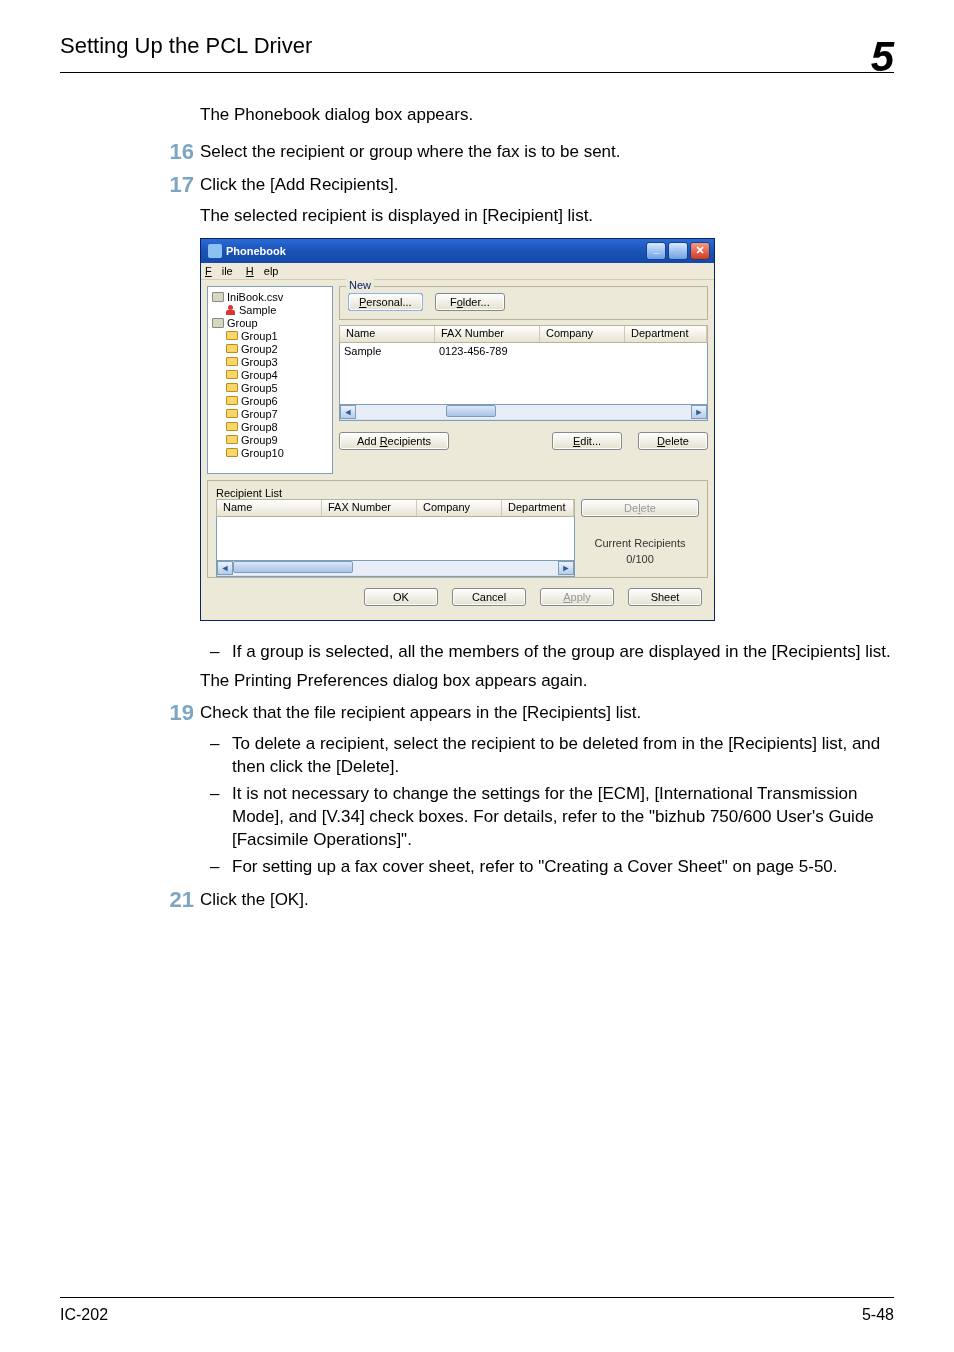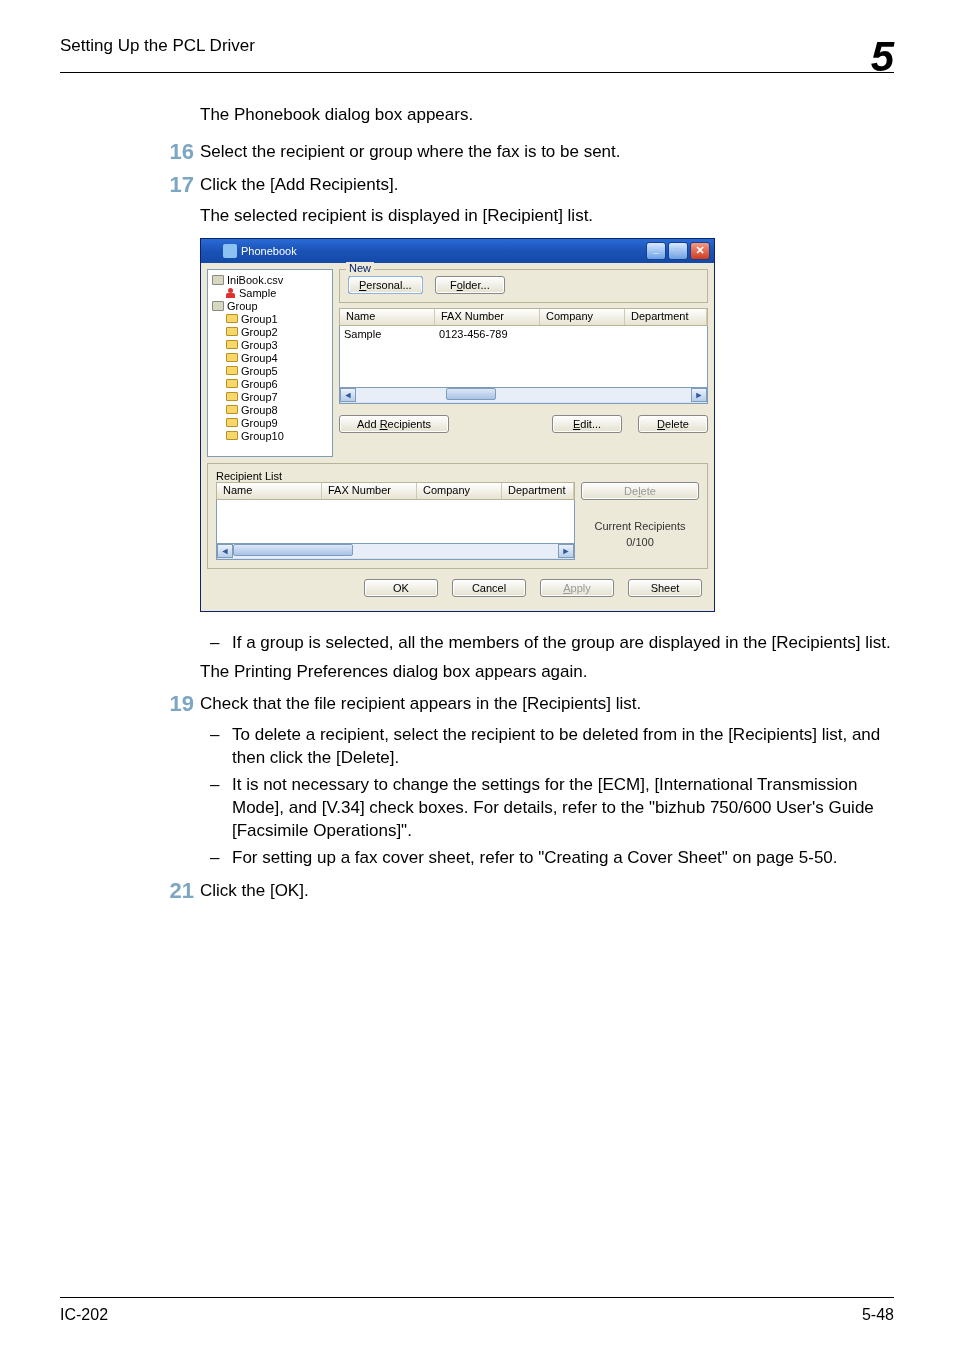--- a/index.html
+++ b/index.html
@@ -15,21 +15,21 @@
   .page-header {
     display: flex;
     justify-content: space-between;
     align-items: center;
     border-bottom: 1px solid #000;
     padding-bottom: 0px;
     margin-bottom: 30px;
     position: relative;
   }
   .page-header .left {
-    font-size: 17px;
+    font-size: 22px;
     padding-bottom:10px;
   }
   .page-header .chapnum {
     font-size: 42px;
     font-weight: bold;
     font-style: italic;
     font-family: "Arial Black", Arial, sans-serif;
     line-height: 1;
     position: relative;
     top: 6px;
@@ -98,22 +98,22 @@
     font-family: Tahoma, Arial, sans-serif;
     font-size: 11px;
     margin-left: 0px;
   }
   .titlebar {
     height: 24px;
     background: linear-gradient(to bottom,#2a6bd7 0%, #1b52b6 50%, #134aa8 100%);
     color: #fff;
     display: flex;
     align-items: center;
-    padding: 0 4px 0 22px;
-    font-weight: normal;
+    padding: 0 4px 0 7px;
+    font-weight: bold;
   }
   .titlebar .titleicon {
     width: 14px; height:14px; margin-right:4px;
     background: #8cc2f2;
     border-radius: 2px;
     position: relative;
   }
   .titlebar .spacer { flex:1; }
   .tbbtn {
     width: 20px; height: 18px;
@@ -215,21 +215,21 @@
     background:#d7e4f2;
     display:flex;align-items:center;
     position:relative;
   }
   .hsbtn{width:16px;height:14px;background:linear-gradient(to bottom,#eaf1fb,#b7cdea);border:1px solid #7f9db9;display:flex;align-items:center;justify-content:center;font-size:9px;color:#2c5a9a;}
   .hstrack{flex:1;background:#e8eef7;position:relative;height:14px;}
   .hthumb{position:absolute;left:0;top:0;height:12px;width:70px;background:linear-gradient(to bottom,#dce8f7,#a9c2e6);border:1px solid #7f9db9;border-radius:2px;}
   .btnrow { display:flex; justify-content:space-between; gap:16px; padding:6px 0 0 0;}
   .recipfs {
     border:1px solid #b8b49a;
-    padding:6px 8px 8px;
+    padding:6px 8px 0;
     position:relative;
     margin-top:6px;
   }
   .recipbody { display:flex; gap:6px; }
   .reciplist { flex:1; }
   .recipside { width:118px; font-size:11px; text-align:center;}
   .recipside .winbtn { width:100%; margin-bottom:16px;}
   .counterlabel{font-size:11px;color:#333;margin-top:4px}
   .bottomrow {
     display:flex; justify-content:flex-end; gap:14px; padding:10px 6px 8px;
@@ -263,20 +263,24 @@
   <div class="dialog-wrap">
     <div class="dlg">
       <div class="titlebar">
         <span class="titleicon"></span>
         <span>Phonebook</span>
         <span class="spacer"></span>
         <span class="tbbtn min"></span>
         <span class="tbbtn max"></span>
         <span class="tbbtn close"></span>
       </div>
+      <div class="menubar">
+        <span><span class="u">F</span>ile</span>
+        <span><span class="u">H</span>elp</span>
+      </div>
       <div class="dlgbody">
         <div class="upperrow">
 
           <div class="treepane">
             <div class="tree-item ti0">
                 <span class="icon-book"></span>
                 <span>IniBook.csv</span>
               </div>
             <div class="tree-item ti1">
                 <span class="icon-person"></span>

